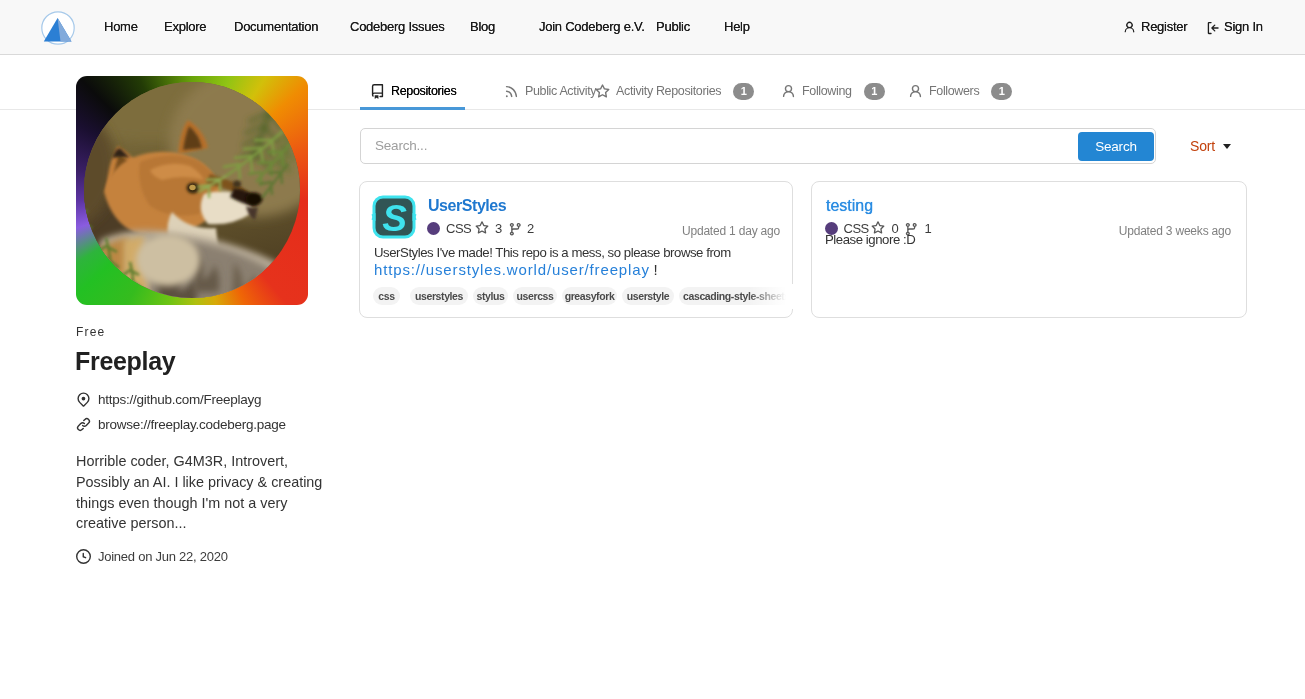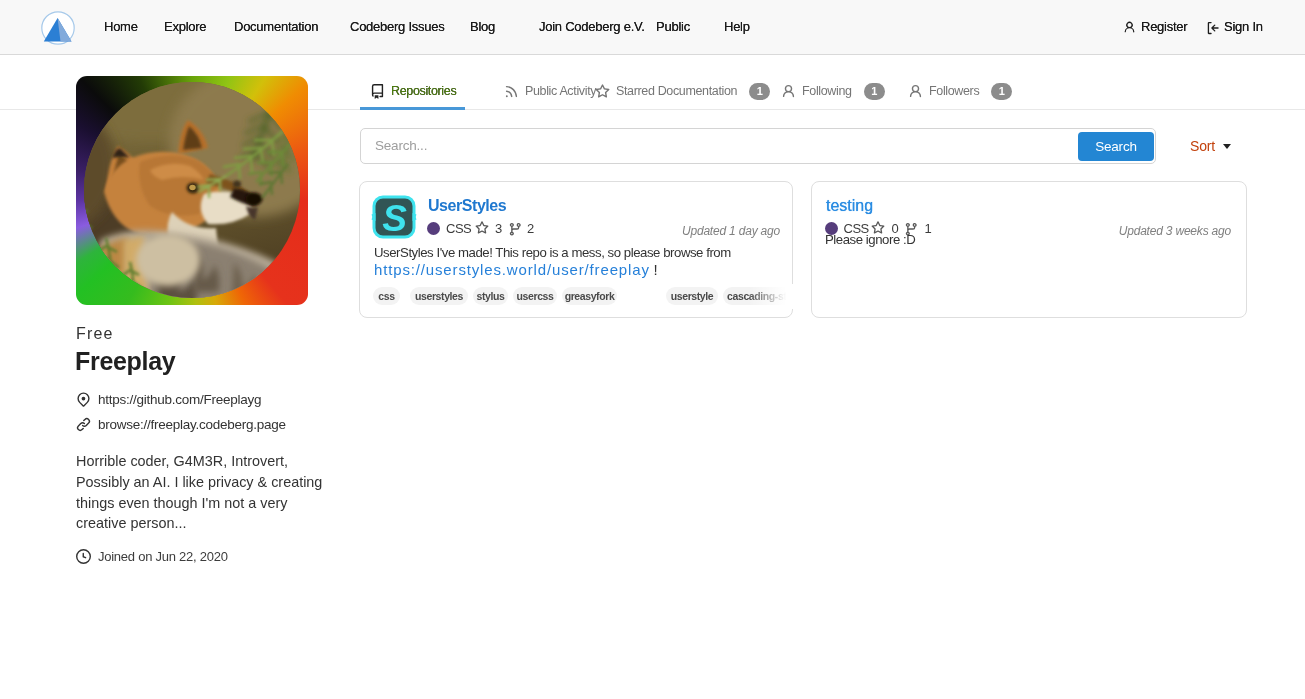--- a/index.html
+++ b/index.html
@@ -10,45 +10,45 @@
 
 #nav { position:absolute; top:0; left:0; width:1305px; height:55px; background:#f8f8f8; border-bottom:1px solid #d9d9d9; }
 .navitem { position:absolute; top:0; height:54px; line-height:54px; font-size:13px; font-weight:400; color:#1b1b1b; letter-spacing:-0.25px; white-space:nowrap; text-shadow:0 0 0.6px #1b1b1b; }
 .navicon { position:absolute; top:21px; }
 
 
 #tabstrip { position:absolute; top:55px; left:0; width:1305px; height:55px; background:#fff; border-bottom:1px solid #e8e8e8; }
 .tab { position:absolute; top:64px; height:54px; display:flex; align-items:center; font-size:12.5px; letter-spacing:-0.35px; color:#757575; white-space:nowrap; }
 .tab svg { margin-right:6px; }
 .tab .badge { margin-left:12px; background:#8c8c8c; color:#fff; font-size:11px; font-weight:700; border-radius:9px; padding:2.5px 7.5px; letter-spacing:0; }
-#tab-active { color:#4d7c0f; text-shadow:0 0 0.5px #212121; }
+#tab-active { color:#000000; text-shadow:0 0 0.5px #212121; }
 #tab-underline { position:absolute; left:360px; top:107px; width:105px; height:3px; background:#4898d8; }
 
 
 #avatar { position:absolute; left:76px; top:76px; width:232px; height:229px; border-radius:11px; overflow:hidden; }
-.pname1 { position:absolute; left:76px; top:325px; font-size:16px; color:#333; letter-spacing:1.2px; }
+.pname1 { position:absolute; left:76px; top:325px; font-size:12px; color:#333; letter-spacing:1.2px; }
 .pname2 { position:absolute; left:75px; top:347px; font-size:25px; font-weight:700; color:#212121; letter-spacing:-0.3px; }
 .prow { position:absolute; left:76px; font-size:13.5px; color:#333; letter-spacing:-0.25px; }
 .prow svg { vertical-align:-3px; margin-right:7px; }
 .bio { position:absolute; left:76px; top:451px; width:270px; font-size:14.4px; line-height:20.8px; color:#333; letter-spacing:0; }
 
 
 #searchbox { position:absolute; left:360px; top:128px; width:796px; height:36px; background:#fff; border:1px solid #d4d4d4; border-radius:5px; }
 #searchph { position:absolute; left:375px; top:128px; height:46px; line-height:36px; font-size:13.5px; color:#9e9e9e; letter-spacing:-0.2px; }
 #searchbtn { position:absolute; left:1078px; top:132px; width:76px; height:29px; background:#2386d3; border-radius:4px; color:#fff; font-size:13.5px; text-align:center; line-height:29px; letter-spacing:-0.2px; }
 #sort { position:absolute; left:1190px; top:128px; height:36px; line-height:36px; font-size:14px; color:#c2410c; letter-spacing:-0.2px; }
 
 
 .card { position:absolute; top:181px; height:137px; background:#fff; border:1px solid #dedede; border-radius:8px; }
 #card1 { left:359px; width:434px; }
 #card2 { left:811px; width:436px; }
 .rtitle { position:absolute; top:197px; font-size:16px; font-weight:700; color:#1f78cf; letter-spacing:-0.45px; }
 .rdot { display:inline-block; width:13px; height:13px; border-radius:50%; background:#563d7c; }
 .mtext { font-size:13px; color:#3c3c3c; letter-spacing:-0.5px; line-height:13px; }
-.rupd { position:absolute; top:224px; font-size:12px; color:#808080; letter-spacing:-0.2px;font-style:italic; }
+.rupd { position:absolute; top:224px; font-size:12px; color:#808080; letter-spacing:-0.2px; }
 .rdesc { position:absolute; font-size:13.2px; color:#333; letter-spacing:-0.45px; line-height:17.2px; }
 .rdesc a { color:#2680d9; text-decoration:none; }
 .tags { position:absolute; left:373px; top:287px; width:419px; height:19px; display:flex; gap:5px; overflow:hidden; }
 .tag { flex:0 0 auto; background:#f3f3f3; border-radius:9px; height:18px; line-height:18px; font-size:10.5px; font-weight:700; color:#4a4a4a; letter-spacing:-0.4px; text-align:center; overflow:hidden; }
 </style>
 </head>
 <body>
 
 <div id="nav"></div>
 <svg class="abs" style="left:41px; top:11px;" width="34" height="34" viewBox="0 0 34 34">
@@ -84,21 +84,21 @@
 <div class="tab" style="left:504px;">
   <svg width="15" height="15" viewBox="0 0 16 16" fill="#767676">
       <path d="M2.002 2.725a.75.75 0 0 1 .797-.699C8.79 2.42 13.58 7.21 13.974 13.201a.75.75 0 0 1-1.497.098 10.502 10.502 0 0 0-9.776-9.776.747.747 0 0 1-.7-.798ZM2.84 7.05h-.002a7.002 7.002 0 0 1 6.113 6.111.75.75 0 0 1-1.49.178 5.503 5.503 0 0 0-4.8-4.8.75.75 0 0 1 .179-1.489ZM2 13a1 1 0 1 1 2 0 1 1 0 0 1-2 0Z"></path>
     </svg>
   <span>Public Activity</span>
 </div>
 <div class="tab" style="left:595px;">
   <svg width="15" height="15" viewBox="0 0 16 16" fill="#767676">
       <path d="M8 .25a.75.75 0 0 1 .673.418l1.882 3.815 4.21.612a.75.75 0 0 1 .416 1.279l-3.046 2.97.719 4.192a.751.751 0 0 1-1.088.791L8 12.347l-3.766 1.98a.75.75 0 0 1-1.088-.79l.72-4.194L.818 6.374a.75.75 0 0 1 .416-1.28l4.21-.611L7.327.668A.75.75 0 0 1 8 .25Zm0 2.445L6.615 5.5a.75.75 0 0 1-.564.41l-3.097.45 2.24 2.184a.75.75 0 0 1 .216.664l-.528 3.084 2.769-1.456a.75.75 0 0 1 .698 0l2.77 1.456-.53-3.084a.75.75 0 0 1 .216-.664l2.24-2.183-3.096-.45a.75.75 0 0 1-.564-.41L8 2.694Z"></path>
     </svg>
-  <span>Starred Documentation</span>
+  <span>Activity Repositories</span>
   <span class="badge">1</span>
 </div>
 <div class="tab" style="left:781px;">
   <svg width="15" height="15" viewBox="0 0 16 16" fill="#767676">
       <path d="M10.561 8.073a6.005 6.005 0 0 1 3.432 5.142.75.75 0 1 1-1.498.07 4.5 4.5 0 0 0-8.99 0 .75.75 0 0 1-1.498-.07 6.004 6.004 0 0 1 3.431-5.142 3.999 3.999 0 1 1 5.123 0ZM10.5 5a2.5 2.5 0 1 0-5 0 2.5 2.5 0 0 0 5 0Z"></path>
     </svg>
   <span>Following</span>
   <span class="badge">1</span>
 </div>
 <div class="tab" style="left:908px;">
@@ -233,21 +233,21 @@
   <span class="abs mtext" style="left:527px; top:222px;">2</span>
 </div>
 <div class="rupd" style="left:580px; width:200px; text-align:right;">Updated 1 day ago</div>
 <div class="rdesc" style="left:374px; top:243.5px; width:440px;">UserStyles I've made! This repo is a mess, so please browse from<br><a style="font-size:15px; letter-spacing:0.85px;">https://userstyles.world/user/freeplay</a><span style="color:#333; font-size:15px;"> !</span></div>
 <div class="tags">
   <span class="tag" style="width:27px;">css</span>
     <span class="tag" style="width:58px; margin-left:5px;">userstyles</span>
     <span class="tag" style="width:35px;">stylus</span>
     <span class="tag" style="width:44px;">usercss</span>
     <span class="tag" style="width:55px;">greasyfork</span>
-    <span class="tag" style="width:52px;margin-left:44px;">userstyle</span>
+    <span class="tag" style="width:52px;">userstyle</span>
     <span class="tag" style="width:115px;">cascading-style-sheets</span>
 </div>
 <div class="abs" style="left:748px; top:284px; width:45px; height:25px; background:linear-gradient(90deg, rgba(255,255,255,0), #fff 85%);"></div>
 
 <div class="card" id="card2"></div>
 <div class="rtitle" style="left:826px; color:#2a8ce2; font-weight:400; text-shadow:0 0 0.7px #2a8ce2; letter-spacing:0;">testing</div>
 <div class="abs" style="left:0; top:0;">
   <span class="abs rdot" style="left:824.5px; top:221.5px;"></span>
   <span class="abs mtext" style="left:843.5px; top:222px;">CSS</span>
   <svg class="abs" style="left:870.5px; top:221px;" width="14" height="14" viewBox="0 0 16 16" fill="#585858">

